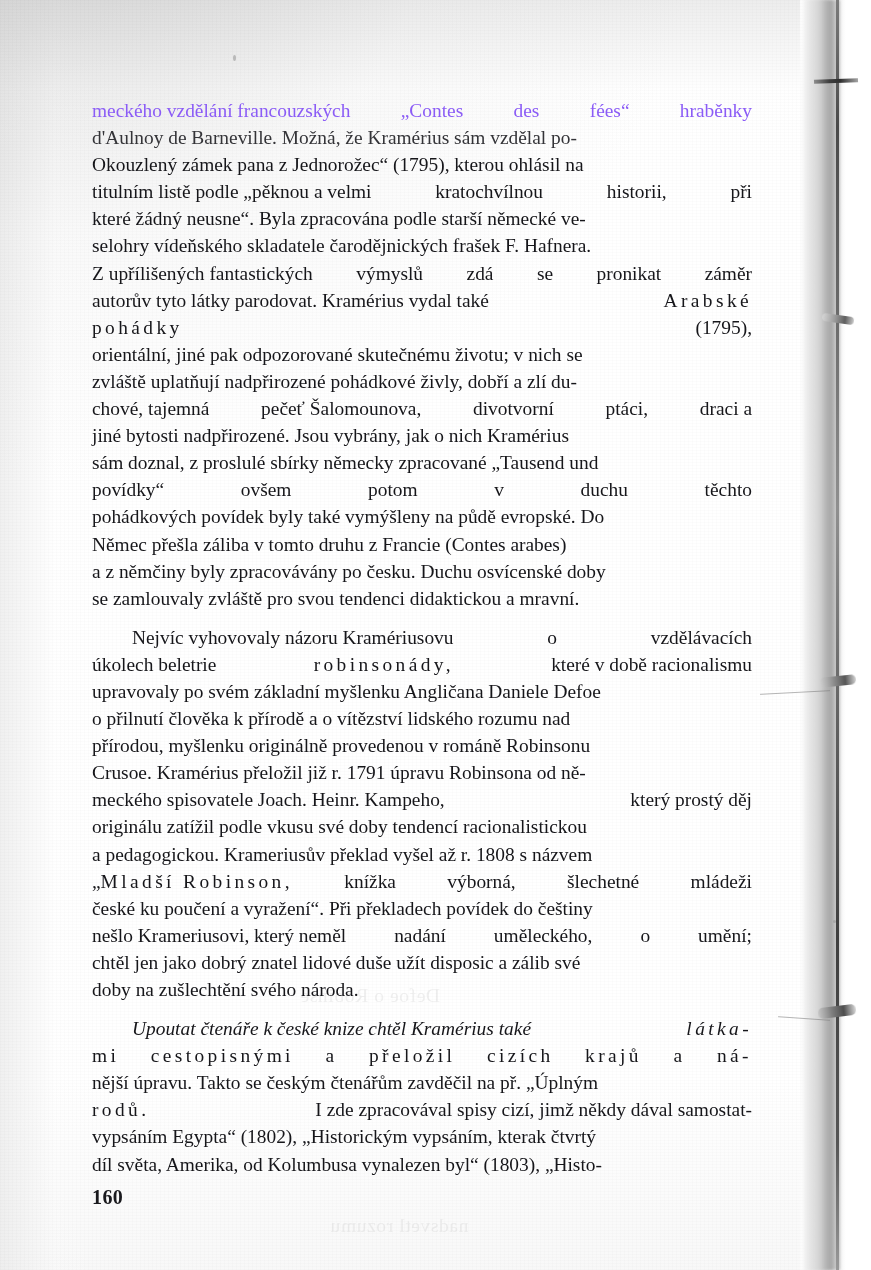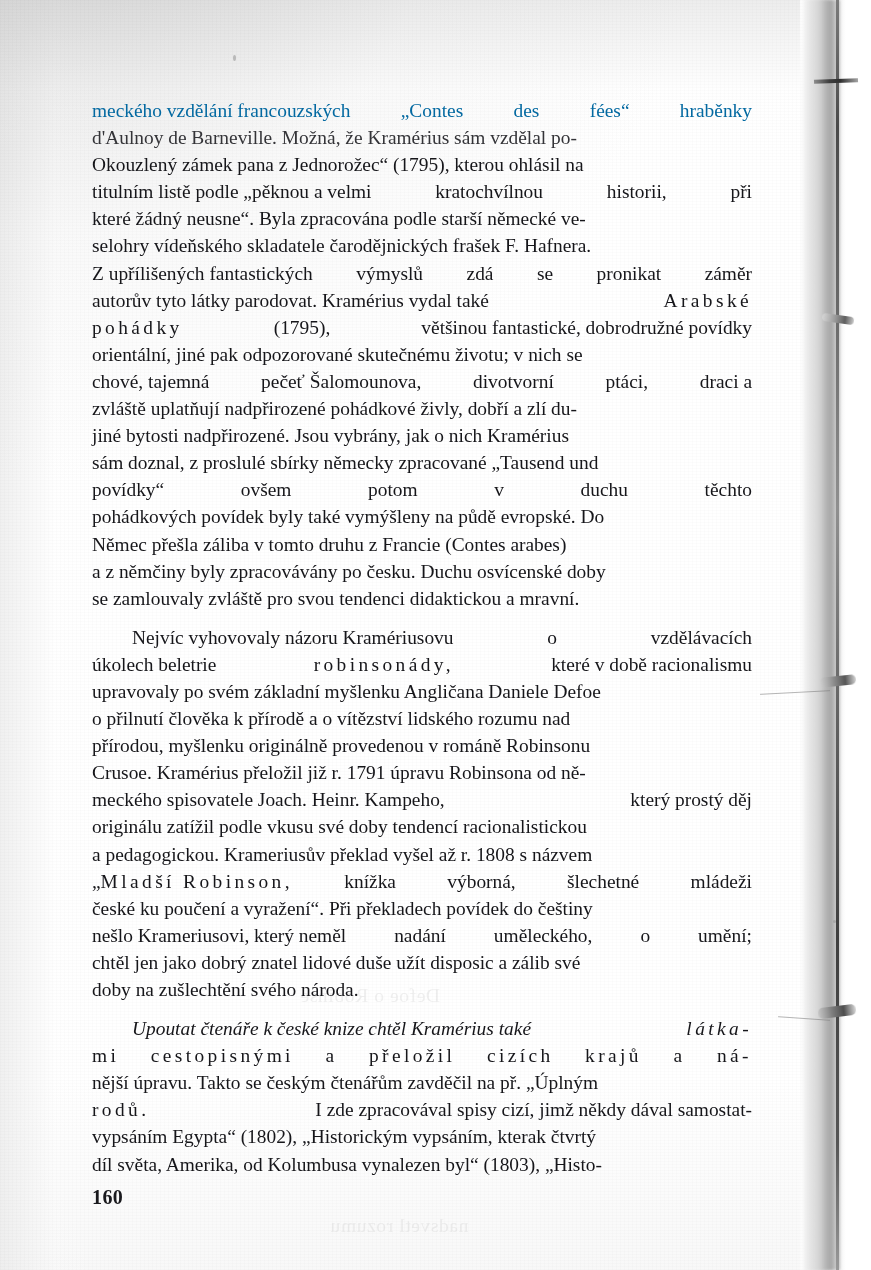--- a/index.html
+++ b/index.html
@@ -85,21 +85,21 @@
     white-space: nowrap;
   }
   .ln-just {
     display: flex;
     justify-content: space-between;
     white-space: pre;
   }
   .ln-just > span { white-space: pre; }
 
   
-  .faded-1 { color: #0369a1; }
+  .faded-1 { color: #8b5cf6; }
   .faded-2 { color: #343438; }
 
   
   .folio {
     position: absolute;
     left: 92px;
     top: 1186px;
     font-size: 20px;
     font-weight: bold;
     color: #1a1a1e;
@@ -193,24 +193,24 @@
 
     <p class="para">
       <span class="ln ln-just faded-1"><span>meckého vzdělání francouzských</span><span>„Contes</span><span>des</span><span>fées“</span><span>hraběnky</span></span>
         <span class="ln ln-just faded-2"><span>d'Aulnoy de Barneville. Možná, že Kramérius sám vzdělal po-</span></span>
         <span class="ln ln-just"><span>Okouzlený zámek pana z Jednorožec“ (1795), kterou ohlásil na</span></span>
         <span class="ln ln-just"><span>titulním listě podle „pěknou a velmi</span><span>kratochvílnou</span><span>historii,</span><span>při</span></span>
         <span class="ln ln-just"><span>které žádný neusne“. Byla zpracována podle starší německé ve-</span></span>
         <span class="ln ln-just"><span>selohry vídeňského skladatele čarodějnických frašek F. Hafnera.</span></span>
         <span class="ln ln-just"><span>Z upřílišených fantastických</span><span>výmyslů</span><span>zdá</span><span>se</span><span>pronikat</span><span>záměr</span></span>
         <span class="ln ln-just"><span>autorův tyto látky parodovat. Kramérius vydal také</span><span class="sperr">Arabské</span></span>
-        <span class="ln ln-just"><span class="sperr">pohádky</span><span>(1795),</span><span>většinou fantastické, dobrodružné povídky</span></span>
+        <span class="ln ln-just"><span class="sperr">pohádky</span><span>(1795),</span></span>
         <span class="ln ln-just"><span>orientální, jiné pak odpozorované skutečnému životu; v nich se</span></span>
+        <span class="ln ln-just"><span>zvláště uplatňují nadpřirozené pohádkové živly, dobří a zlí du-</span></span>
         <span class="ln ln-just"><span>chové, tajemná</span><span>pečeť Šalomounova,</span><span>divotvorní</span><span>ptáci,</span><span>draci a</span></span>
-        <span class="ln ln-just"><span>zvláště uplatňují nadpřirozené pohádkové živly, dobří a zlí du-</span></span>
         <span class="ln ln-just"><span>jiné bytosti nadpřirozené. Jsou vybrány, jak o nich Kramérius</span></span>
         <span class="ln ln-just"><span>sám doznal, z proslulé sbírky německy zpracované „Tausend und</span></span>
         <span class="ln ln-just"><span>povídky“</span><span>ovšem</span><span>potom</span><span>v</span><span>duchu</span><span>těchto</span></span>
         <span class="ln ln-just"><span>pohádkových povídek byly také vymýšleny na půdě evropské. Do</span></span>
         <span class="ln ln-just"><span>Němec přešla záliba v tomto druhu z Francie (Contes arabes)</span></span>
         <span class="ln ln-just"><span>a z němčiny byly zpracovávány po česku. Duchu osvícenské doby</span></span>
         <span class="ln ln-just"><span>se zamlouvaly zvláště pro svou tendenci didaktickou a mravní.</span></span>
     </p>
 
     <p class="para">

